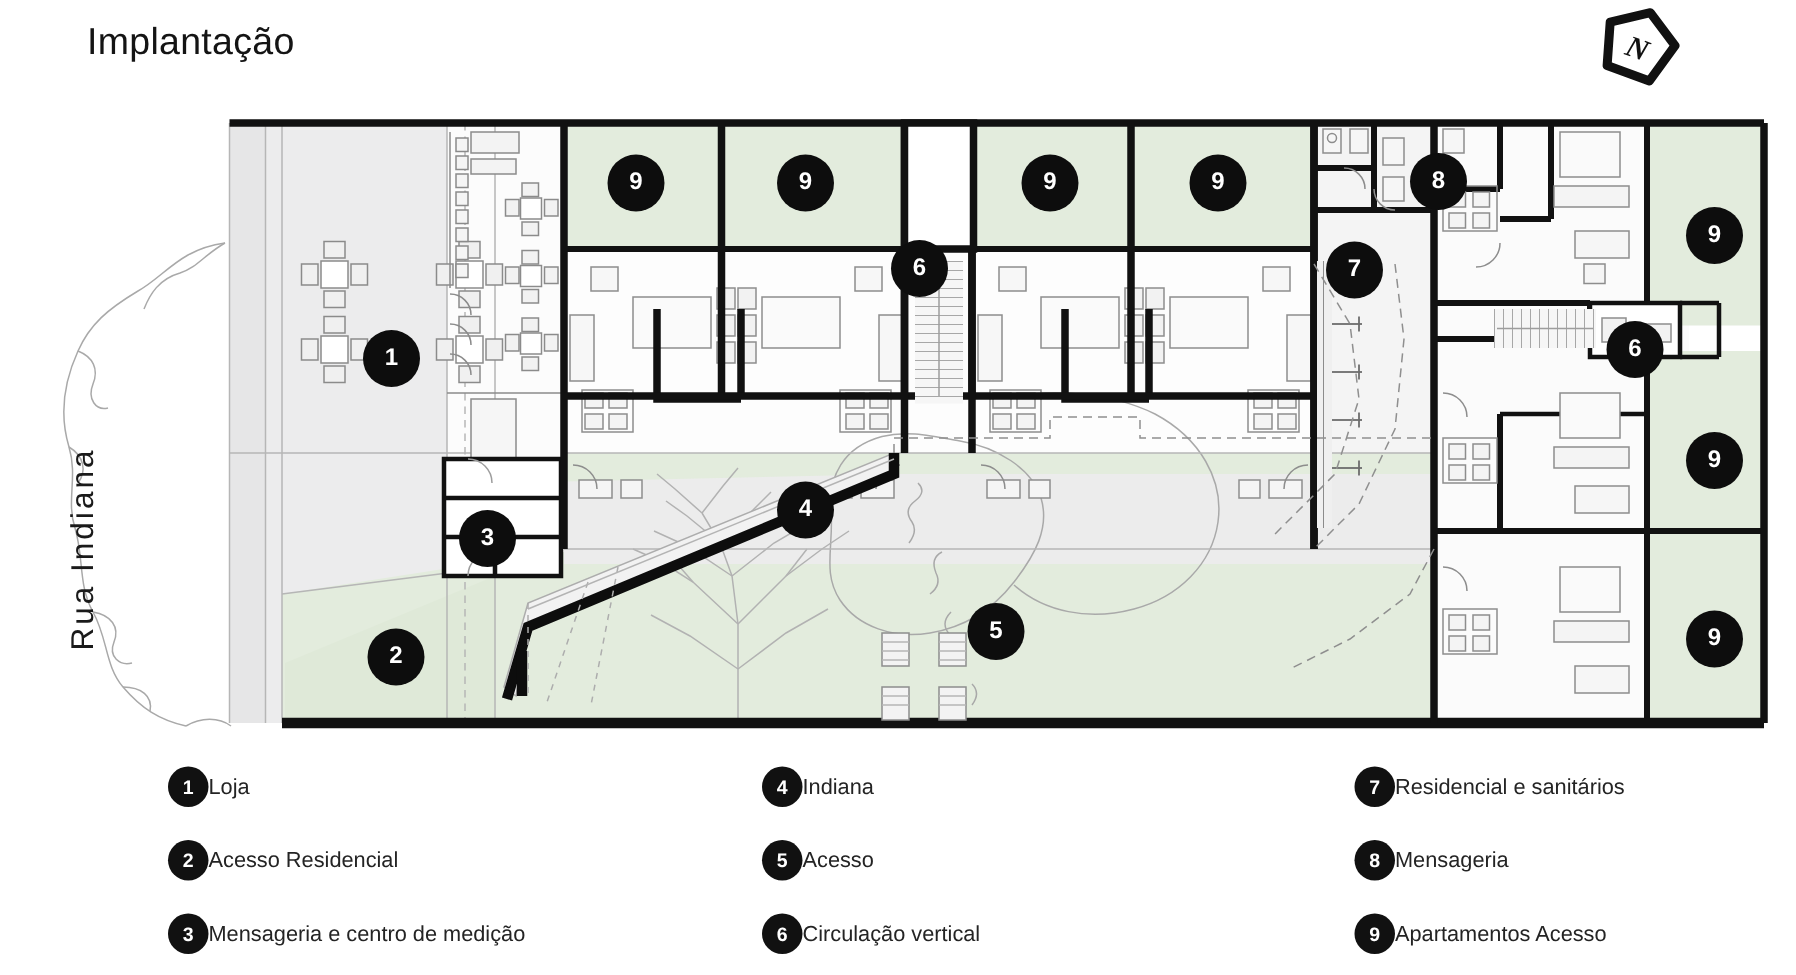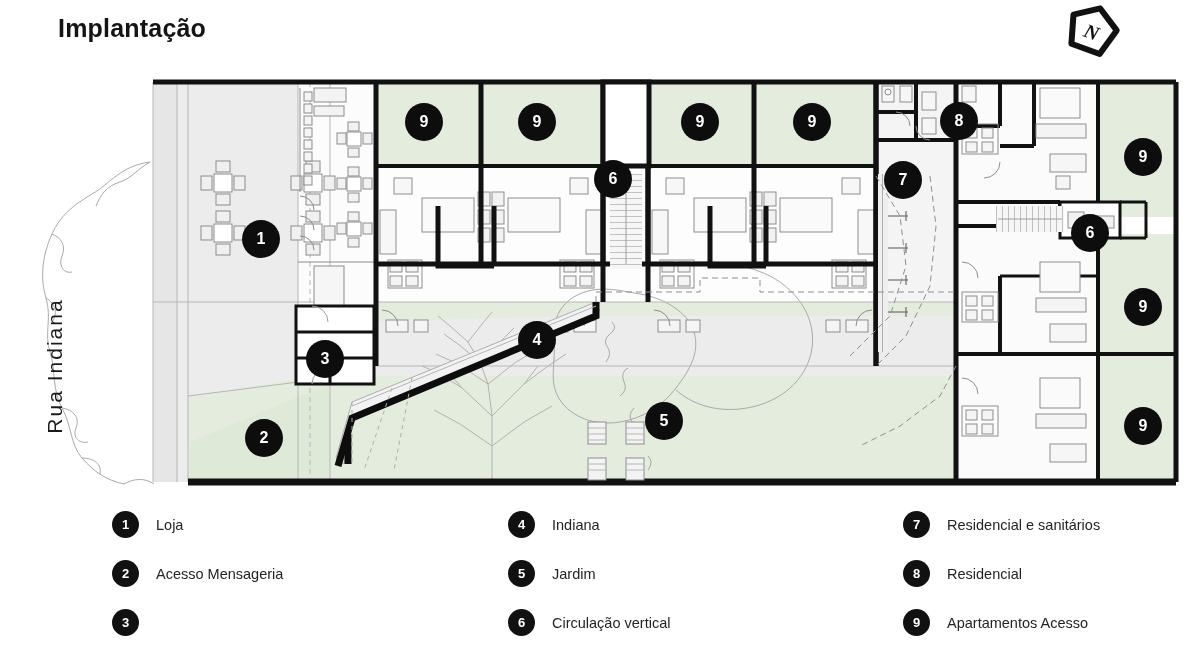--- a/index.html
+++ b/index.html
@@ -1,36 +1,36 @@
 <!DOCTYPE html>
 <html><head>
 <meta charset="utf-8">
 <style>
   html,body{margin:0;padding:0;background:#ffffff;}
   body{width:1197px;height:650px;position:relative;overflow:hidden;
        font-family:"Liberation Sans","DejaVu Sans",sans-serif;color:#1a1a1a;}
 
   
-  #page-title{position:absolute;left:58px;top:14px;font-size:25px;font-weight:bold;
+  #page-title{position:absolute;left:58px;top:14px;font-size:25px;font-weight:normal;
               letter-spacing:.2px;color:#141414;}
 
   
   #north-arrow{position:absolute;left:1061px;top:2px;width:62px;height:58px;}
 
   
   #plan{position:absolute;left:0;top:66px;width:1197px;height:425px;}
 
   
   #legend{position:absolute;left:0;top:500px;width:1197px;height:150px;}
   .legend-col{position:absolute;top:0;}
   .legend-row{display:flex;align-items:center;height:49px;}
   .legend-badge{width:27px;height:27px;border-radius:50%;background:#111111;color:#fff;
                 font-size:13px;font-weight:bold;display:flex;align-items:center;
                 justify-content:center;flex:0 0 auto;}
-  .legend-label{margin-left:17px;font-size:14.5px;color:#242424;white-space:nowrap;}
+  .legend-label{font-size:14.5px;color:#242424;white-space:nowrap;}
 
   
   .marker{position:absolute;width:38px;height:38px;border-radius:50%;background:#0d0d0d;
           color:#ffffff;font-size:16px;font-weight:bold;display:flex;align-items:center;
           justify-content:center;z-index:40;}
 </style>
 </head>
 <body>
 
 <div id="page-title">Implantação</div>
@@ -540,49 +540,50 @@
 </div>
 
 <div id="legend">
   <div class="legend-col" style="left:112px;">
     <div class="legend-row">
       <div class="legend-badge">1</div>
       <div class="legend-label">Loja</div>
     </div>
     <div class="legend-row">
       <div class="legend-badge">2</div>
-      <div class="legend-label">Acesso Mensageria</div>
+      <div class="legend-label">Acesso Residencial</div>
     </div>
     <div class="legend-row">
       <div class="legend-badge">3</div>
+      <div class="legend-label">Mensageria e centro de medição</div>
     </div>
   </div>
 
   <div class="legend-col" style="left:508px;">
     <div class="legend-row">
       <div class="legend-badge">4</div>
       <div class="legend-label">Indiana</div>
     </div>
     <div class="legend-row">
       <div class="legend-badge">5</div>
-      <div class="legend-label">Jardim</div>
+      <div class="legend-label">Acesso</div>
     </div>
     <div class="legend-row">
       <div class="legend-badge">6</div>
       <div class="legend-label">Circulação vertical</div>
     </div>
   </div>
 
   <div class="legend-col" style="left:903px;">
     <div class="legend-row">
       <div class="legend-badge">7</div>
       <div class="legend-label">Residencial e sanitários</div>
     </div>
     <div class="legend-row">
       <div class="legend-badge">8</div>
-      <div class="legend-label">Residencial</div>
+      <div class="legend-label">Mensageria</div>
     </div>
     <div class="legend-row">
       <div class="legend-badge">9</div>
       <div class="legend-label">Apartamentos Acesso</div>
     </div>
   </div>
 </div>
 
 </body></html>

